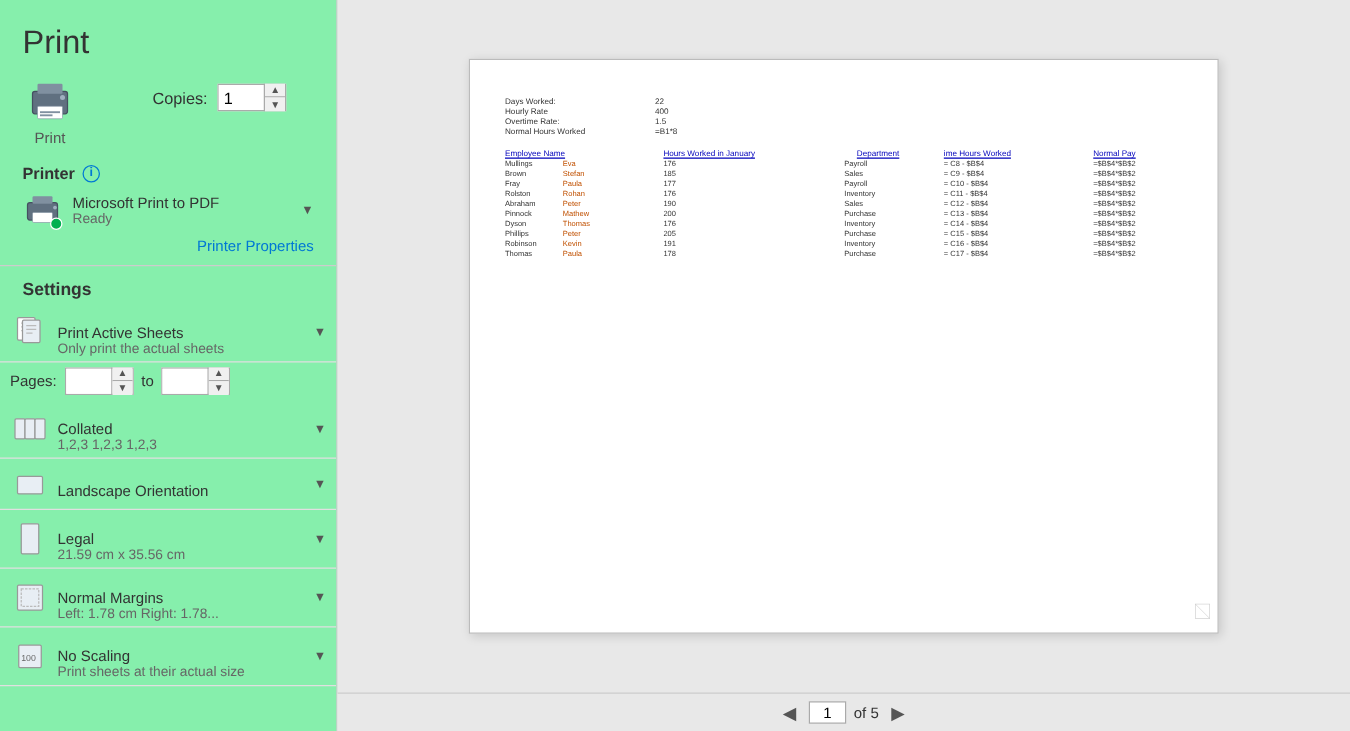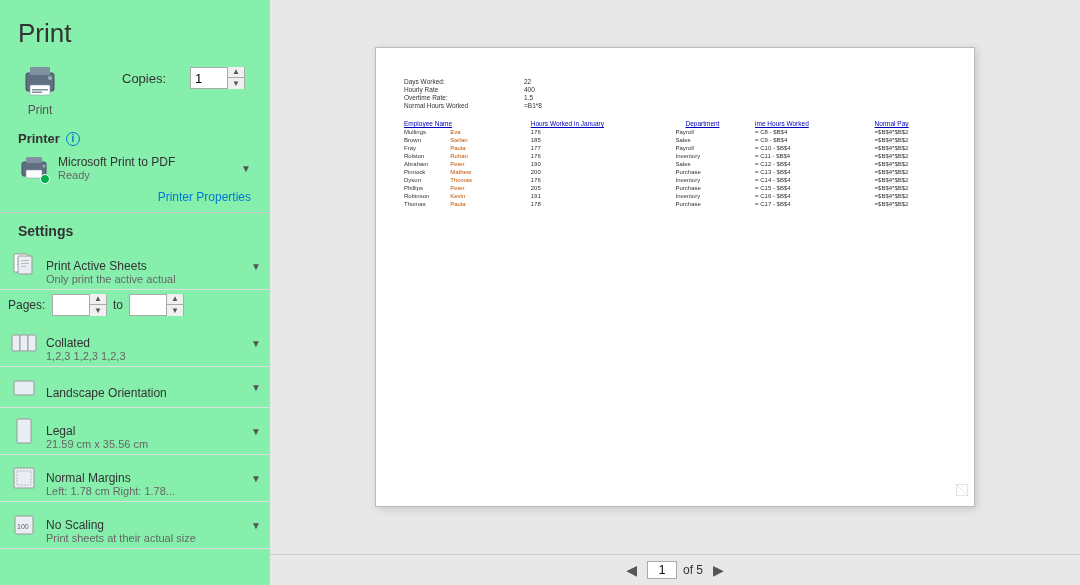--- a/index.html
+++ b/index.html
@@ -53,21 +53,21 @@
 
     .print-icon-svg {
       width: 44px;
       height: 44px;
       display: block;
     }
 
     .copies-row {
       display: flex;
       align-items: center;
-      gap: 24px;
+      gap: 8px;
       padding: 0 18px 10px 100px;
     }
 
     .copies-label {
       font-size: 13px;
       color: #333;
     }
 
     .copies-input-wrap {
       display: flex;
@@ -474,21 +474,21 @@
         <rect x="7" y="9" width="8" height="1" fill="#bbb"></rect>
         <rect x="7" y="12" width="5" height="1" fill="#bbb"></rect>
         <rect x="8" y="4" width="14" height="18" rx="1" fill="#e8eef4" stroke="#999" stroke-width="1"></rect>
         <rect x="11" y="8" width="8" height="1" fill="#bbb"></rect>
         <rect x="11" y="11" width="8" height="1" fill="#bbb"></rect>
         <rect x="11" y="14" width="5" height="1" fill="#bbb"></rect>
       </svg>
     </div>
     <div class="setting-text">
       <div class="setting-title">Print Active Sheets</div>
-      <div class="setting-desc">Only print the active actual</div>
+      <div class="setting-desc">Only print the actual sheets</div>
     </div>
     <span class="setting-arrow">▼</span>
   </div>
 
   <div class="pages-row">
     <span class="pages-label">Pages:</span>
     <div class="pages-input-wrap">
       <input class="pages-input" type="text" style="">
       <div class="pages-spinners">
         <button class="spinner-btn">▲</button>

